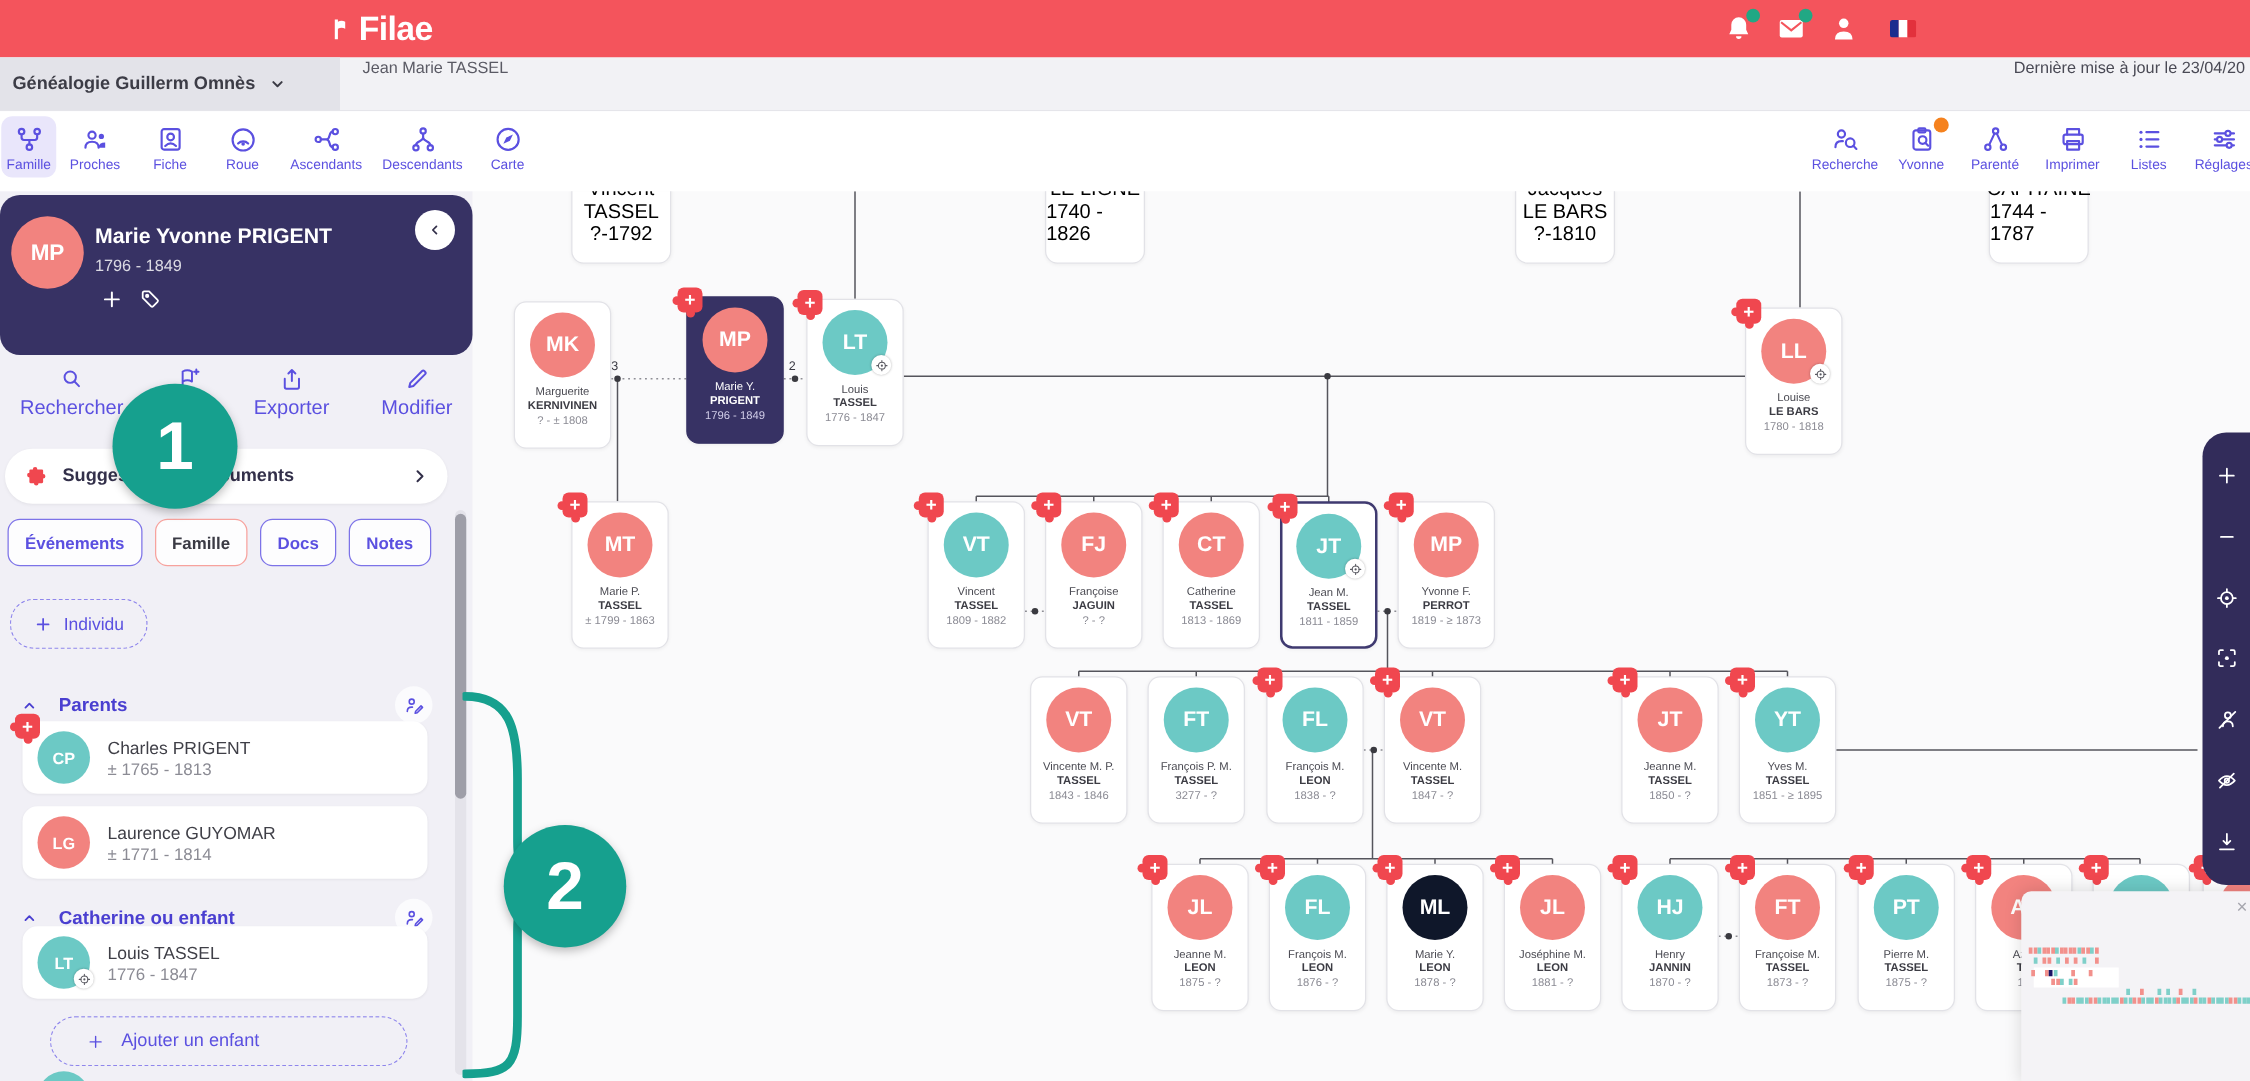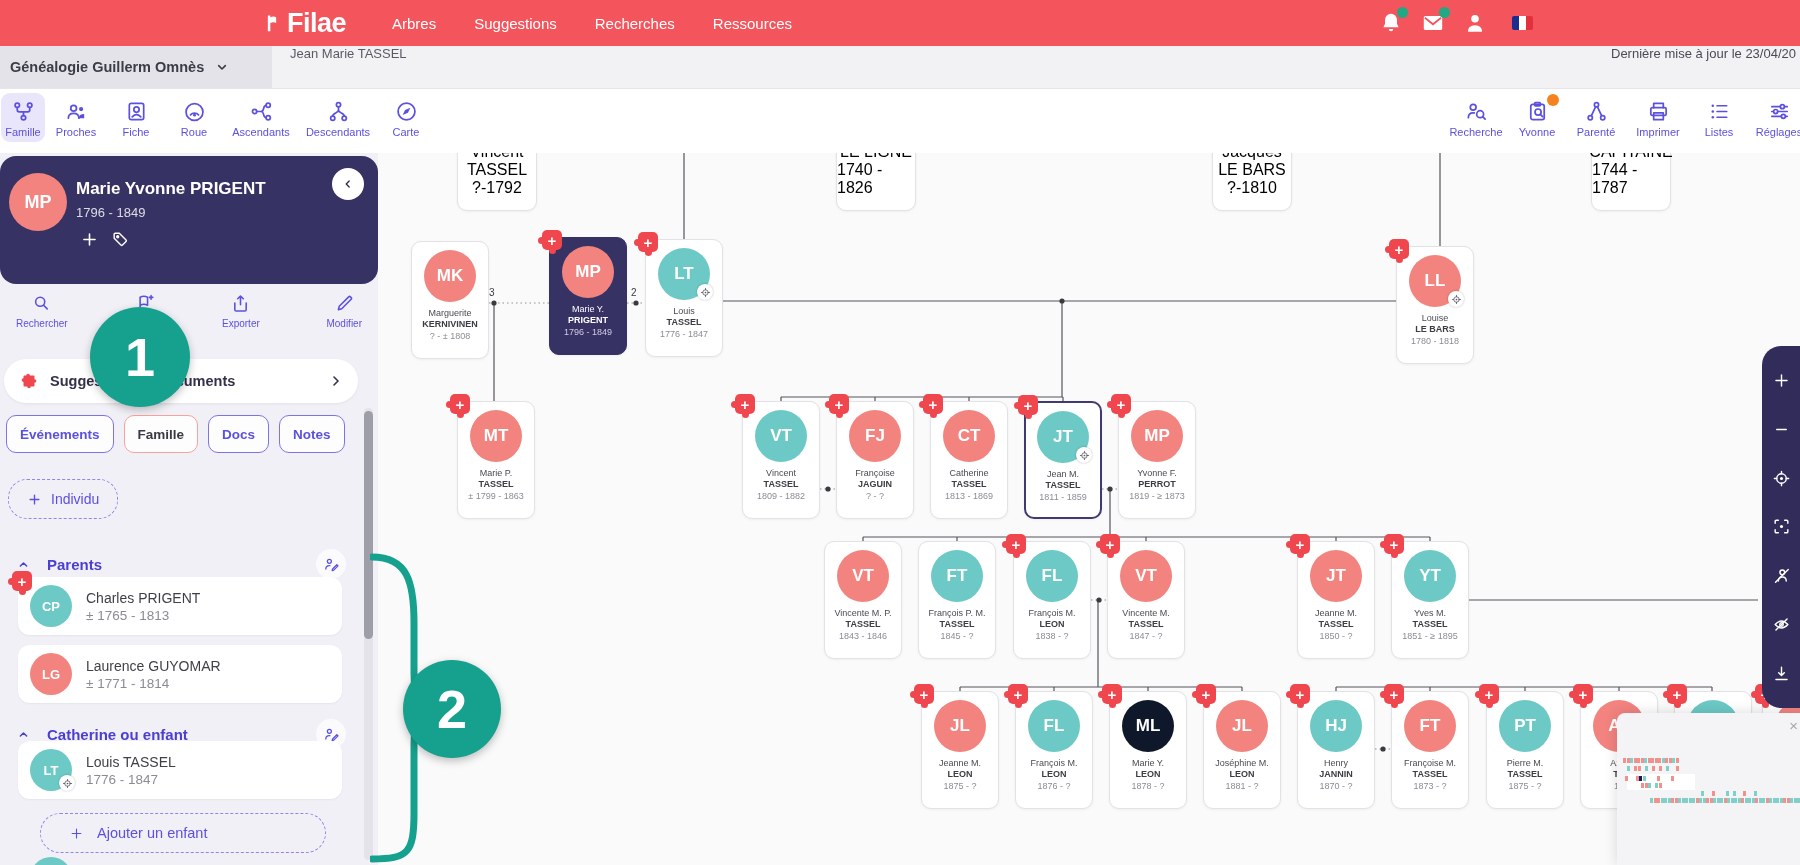--- a/index.html
+++ b/index.html
@@ -55,21 +55,21 @@
   .side-panel{position:absolute;left:0;top:0;width:378px;height:713px;background:#f1f0f6;z-index:10}
   .p-header{position:absolute;left:0;top:3px;width:378px;height:128px;background:#373264;border-radius:16px;color:#fff}
   .p-avatar{position:absolute;left:9px;top:17px;width:58px;height:58px;border-radius:50%;background:#f2837f;display:flex;align-items:center;justify-content:center;font-size:18px;font-weight:bold}
   .p-name{position:absolute;left:76px;top:23px;font-size:17px;font-weight:bold}
   .p-dates{position:absolute;left:76px;top:49px;font-size:13px;color:rgba(255,255,255,.82)}
   .p-tags{position:absolute;left:80px;top:74px;display:flex;gap:12px;align-items:center;color:#fff}
   .p-tags svg{width:19px;height:19px}
   .collapse-btn{position:absolute;right:14px;top:12px;width:32px;height:32px;border-radius:50%;background:#fff;color:#33304a;display:flex;align-items:center;justify-content:center;cursor:pointer}
   .collapse-btn svg{width:14px;height:14px}
   .p-actions{position:absolute;top:140px;left:0;width:378px;display:flex;justify-content:space-between;padding:0 16px;box-sizing:border-box}
-  .p-action{display:flex;flex-direction:column;align-items:center;gap:4px;color:#5b50e0;font-size:10px;cursor:pointer}
+  .p-action{display:flex;flex-direction:column;align-items:center;gap:4px;color:#5b50e0;font-size:16px;cursor:pointer}
   .p-action svg{width:21px;height:21px}
   .sugg-pill{position:absolute;top:206px;left:4px;width:354px;height:44px;background:#fff;border-radius:22px;display:flex;align-items:center;padding:0 14px;gap:10px;font-size:14.5px;font-weight:bold;color:#33304a;box-shadow:0 1px 3px rgba(0,0,0,.06);box-sizing:border-box;cursor:pointer}
   .sugg-pill .pz{width:22px;height:22px;color:#f0474f}
   .sugg-pill .chev{margin-left:auto;width:16px;height:16px}
   .tabs{position:absolute;top:262px;left:6px;display:flex;gap:10px}
   .tab{height:36px;padding:0 13px;border:1.5px solid #7d73e8;border-radius:10px;display:flex;align-items:center;font-size:13.5px;color:#5b50e0;background:#fdfdfe;font-weight:bold;cursor:pointer}
   .tab.active{border-color:#f7a29d;color:#3a3a44}
   .add-indiv{position:absolute;top:326px;left:8px;height:38px;padding:0 18px;border:1.5px dashed #8f86ec;border-radius:19px;display:inline-flex;align-items:center;gap:9px;color:#5b50e0;font-size:14px;cursor:pointer;background:transparent}
   .add-indiv svg{width:15px;height:15px}
   .section-head{position:absolute;left:16px;width:330px;display:flex;align-items:center;gap:16px;color:#4a3fd0;font-size:15px;font-weight:bold}
@@ -101,26 +101,20 @@
 </head>
 <body>
 
 <div class="navbar">
   <div class="brand">
     <svg viewBox="0 0 24 24">
         <path d="M7 22V3h3v2.2q3.5-2 7 0V12q-3.5-2-7 0V22z" fill="#fff"></path>
       </svg>
     <span>Filae</span>
   </div>
-  <div class="nav-menu" id="nav-menu">
-      <span>Arbres</span>
-      <span>Suggestions</span>
-      <span>Recherches</span>
-      <span>Ressources</span>
-    </div>
   <div class="nav-icons">
     <div class="nav-ic">
       <svg viewBox="0 0 24 24">
           <path d="M12 3.5a5.5 5.5 0 0 0-5.5 5.5v3.8L5 16h14l-1.5-3.2V9A5.5 5.5 0 0 0 12 3.5z" fill="#fff"></path>
           <path d="M10 17.5a2 2 0 0 0 4 0z" fill="#fff"></path>
         </svg>
       <span class="green-dot"></span>
     </div>
     <div class="nav-ic">
       <svg viewBox="0 0 24 24">
@@ -431,21 +425,21 @@
       <div class="tcard" style="left: 824px; top: 388px;">
         <span class="avatar" style="background:#f2837f">VT</span>
         <span class="nm1">Vincente M. P.</span>
         <span class="nm2">TASSEL</span>
         <span class="dt">1843 - 1846</span>
       </div>
       <div class="tcard" style="left: 918px; top: 388px;">
         <span class="avatar" style="background:#6cc9c5">FT</span>
         <span class="nm1">François P. M.</span>
         <span class="nm2">TASSEL</span>
-        <span class="dt">1845 - ?</span>
+        <span class="dt">3277 - ?</span>
       </div>
       <div class="tcard" style="left: 1013px; top: 388px;">
         <span class="badge">+</span>
         <span class="avatar" style="background:#6cc9c5">FL</span>
         <span class="nm1">François M.</span>
         <span class="nm2">LEON</span>
         <span class="dt">1838 - ?</span>
       </div>
       <div class="tcard" style="left: 1107px; top: 388px;">
         <span class="badge">+</span>

